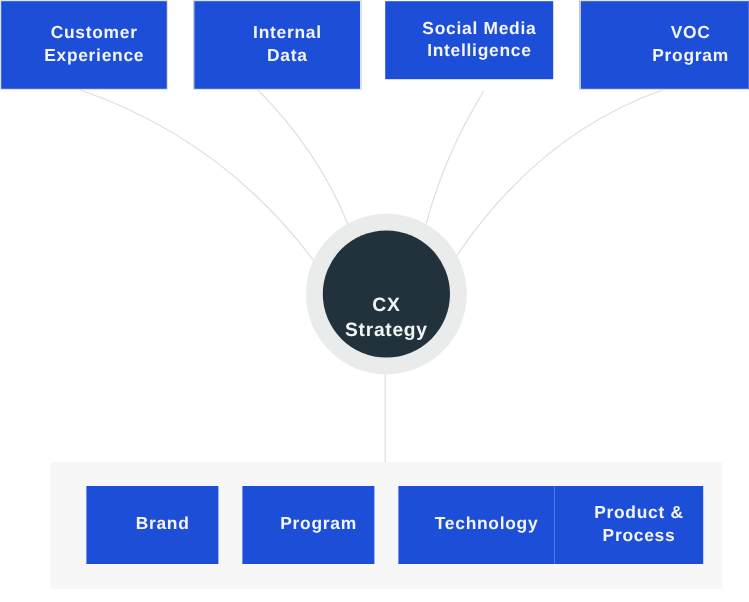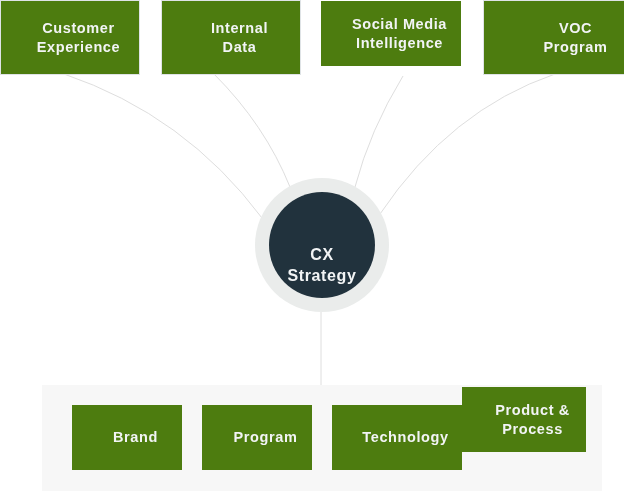--- a/index.html
+++ b/index.html
@@ -1,18 +1,18 @@
 <!DOCTYPE html>
 <html><head>
 <meta charset="utf-8">
 <style>
   html, body { margin: 0; padding: 0; background: #ffffff; }
   body { width: 624px; height: 502px; position: relative; overflow: hidden;
          font-family: "Liberation Sans", "DejaVu Sans", sans-serif; }
-  .box { position: absolute; background: #4d7c0f; color: #f2f4f5;
+  .box { position: absolute; background: #1d4ed8; color: #f2f4f5;
          display: flex; align-items: center; justify-content: center; text-align: center;
          font-weight: bold; font-size: 14.5px; line-height: 19px; letter-spacing: 0.6px;
          box-sizing: border-box; padding-left: 17px; }
   .box.bordered { border: 1px solid #dfe3e6; }
   .box span { white-space: pre-line; }
   #connectors { position: absolute; left: 0; top: 0; }
   .ring { position: absolute; left: 255px; top: 178px; width: 134px; height: 134px;
           border-radius: 50%; background: #eaeceb; }
   .core { position: absolute; left: 269px; top: 192px; width: 106px; height: 106px;
           border-radius: 50%; background: #21323d; color: #f2f4f5;
@@ -59,16 +59,16 @@
 
 <div class="box" style="left:72px; top:405px; width:110px; height:65px;">
   <span>Brand</span>
 </div>
 <div class="box" style="left:202px; top:405px; width:110px; height:65px;">
   <span>Program</span>
 </div>
 <div class="box" style="left:332px; top:405px; width:130px; height:65px;">
   <span>Technology</span>
 </div>
-<div class="box" style="left:462px; top:387px; width:124px; height:65px;">
+<div class="box" style="left:462px; top:405px; width:124px; height:65px;">
   <span>Product &amp;
 Process</span>
 </div>
 
 </body></html>

